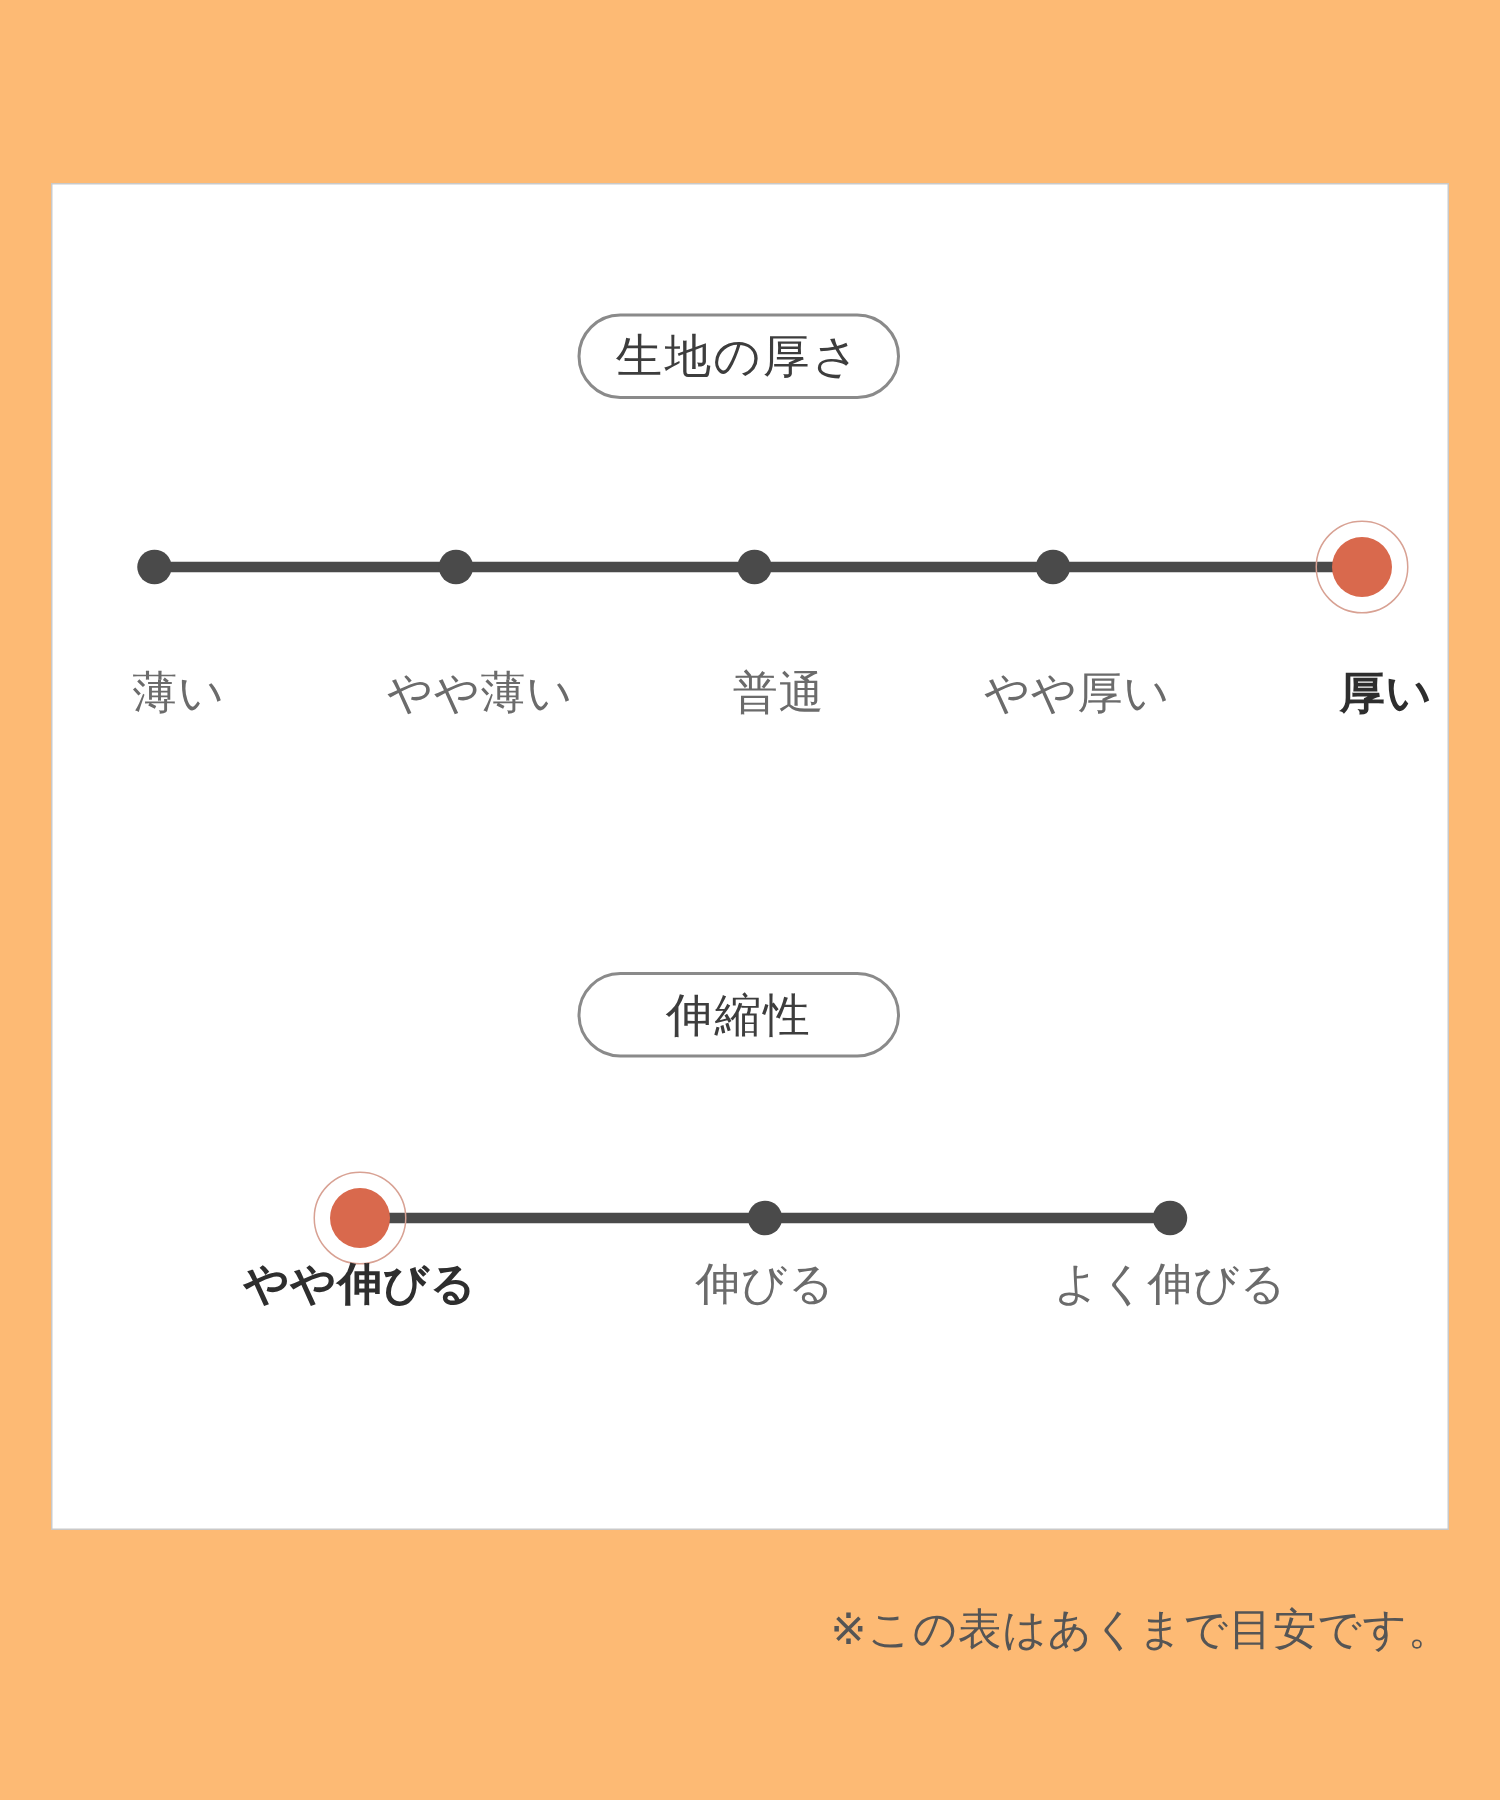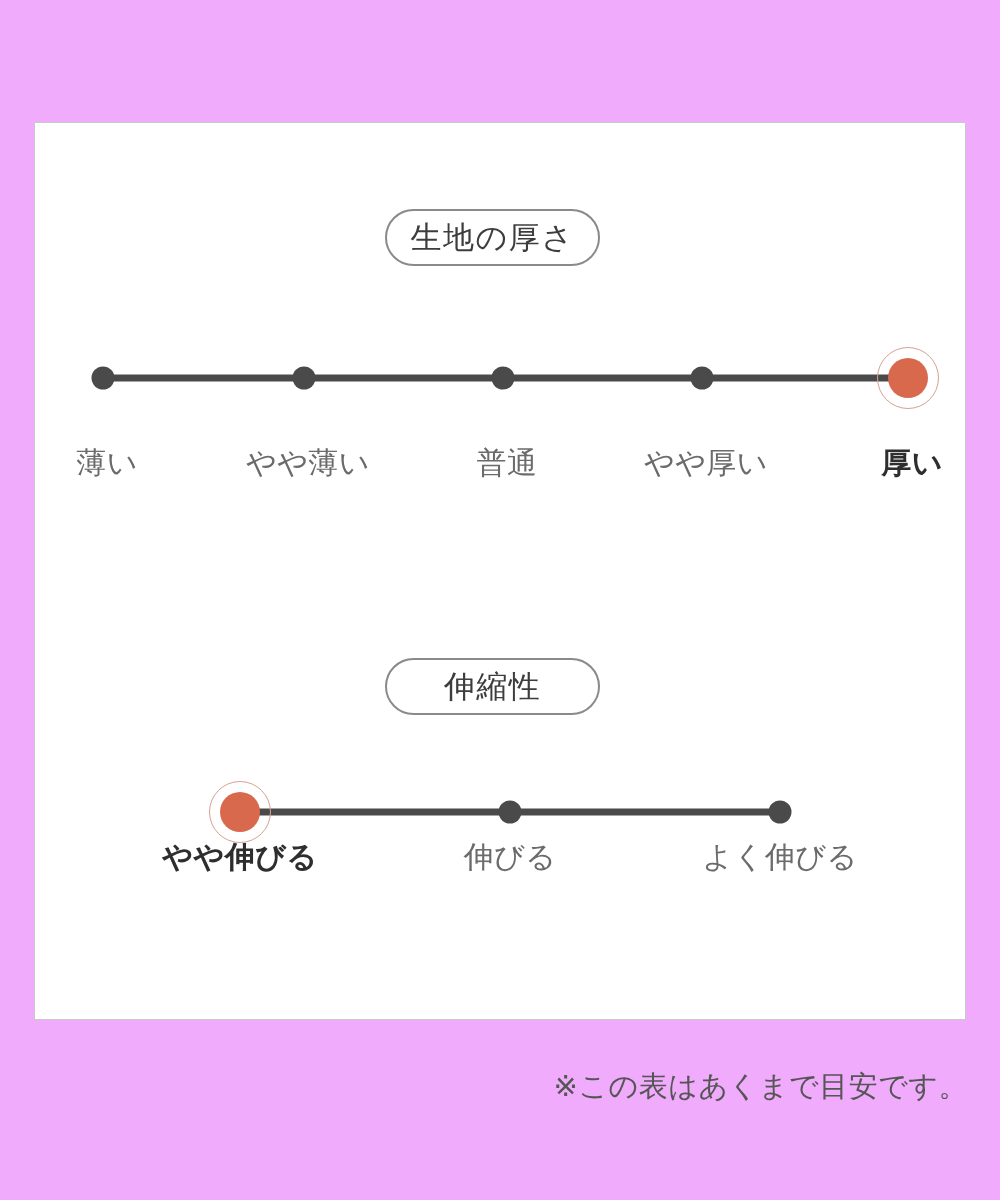--- a/index.html
+++ b/index.html
@@ -14,21 +14,21 @@
     overflow: hidden;
     font-family: "Liberation Sans", "DejaVu Sans", sans-serif;
     color: #4a4a4a;
     -webkit-font-smoothing: antialiased;
   }
 
   .canvas {
     position: relative;
     width: 1000px;
     height: 1200px;
-    background: #f0abfc;
+    background: #fdba74;
   }
 
   
   .frame {
     position: absolute;
     left: 34px;
     top: 122px;
     width: 932px;
     height: 898px;
     border: 1px solid #c9c9c9;
@@ -59,21 +59,20 @@
 
   #pill-thickness {
     left: 385px;
     top: 209px;
     width: 215px;
   }
   #pill-stretch {
     left: 385px;
     top: 648px;
     width: 215px;
-    margin-top: 10px;
   }
 
   
   .scale {
     position: absolute;
     height: 70px;
   }
   .track {
     position: absolute;
     height: 7px;
@@ -127,21 +126,21 @@
   .scale-label.selected {
     color: #2e2e2e;
     font-weight: 700;
   }
 
   
   #scale-thickness { left: 0px; top: 343px; width: 1000px; }
   
   #scale-stretch   { left: 0px; top: 777px; width: 1000px; }
 
-  #labels-thickness { position: absolute; left: 4px; top: 448px; width: 796px; height: 40px; padding-left: 14px; }
+  #labels-thickness { position: absolute; left: 16px; top: 448px; width: 796px; height: 40px; padding-left: 14px; }
   #labels-stretch   { position: absolute; left: 0; top: 842px; width: 1000px; height: 40px; }
 
   
   .footnote {
     position: absolute;
     right: 32px;
     top: 1067px;
     font-size: 29px;
     color: #555555;
     letter-spacing: 0.5px;

